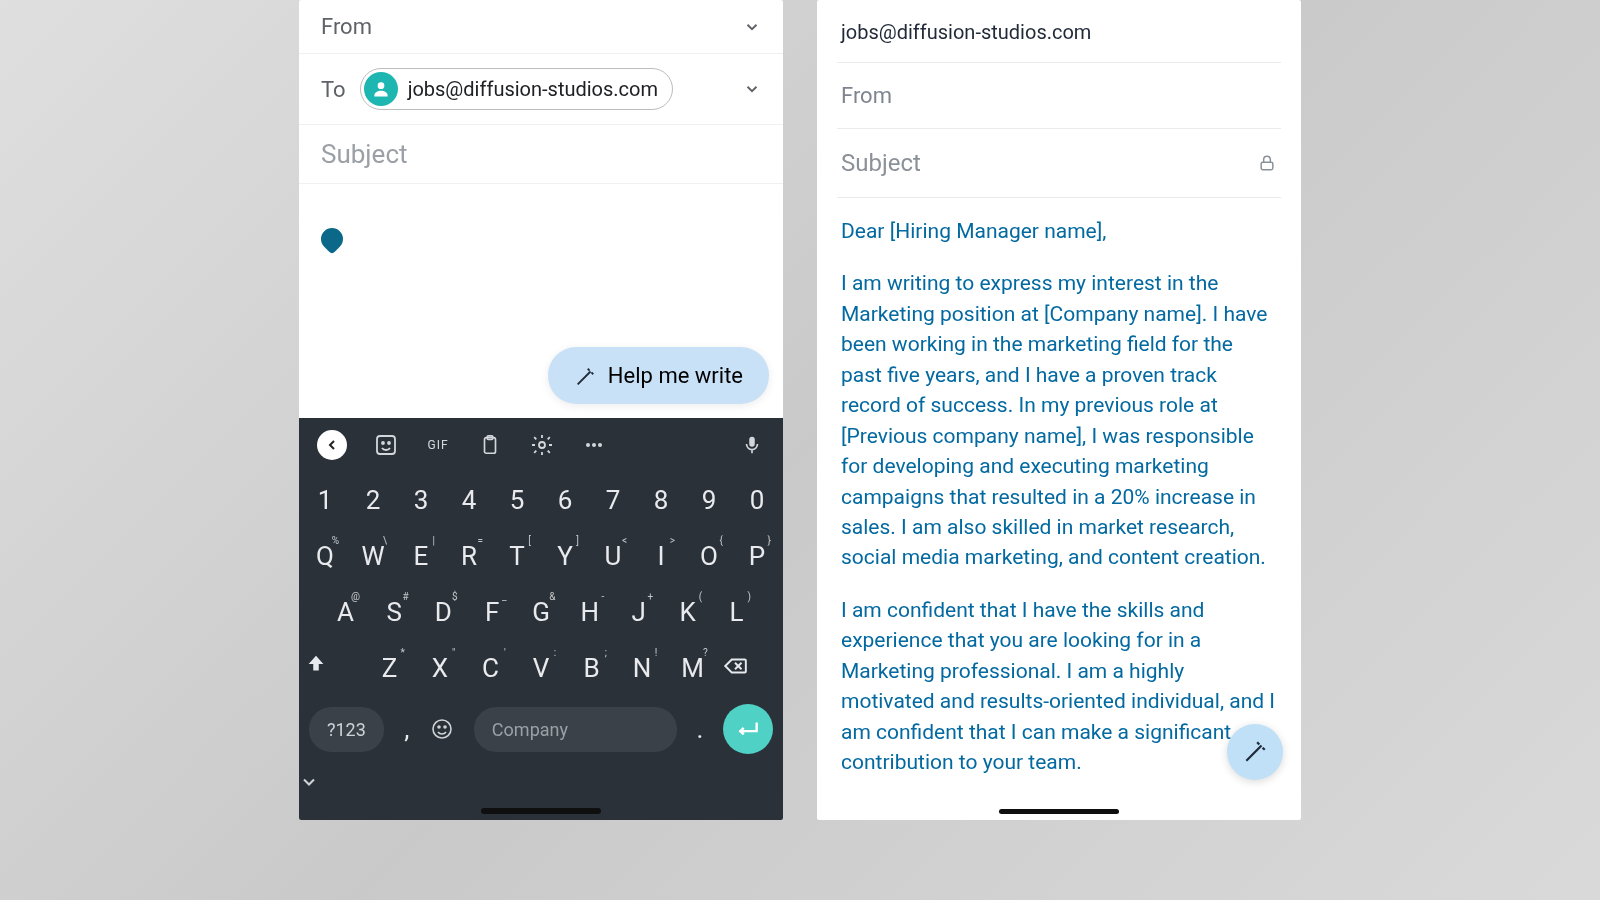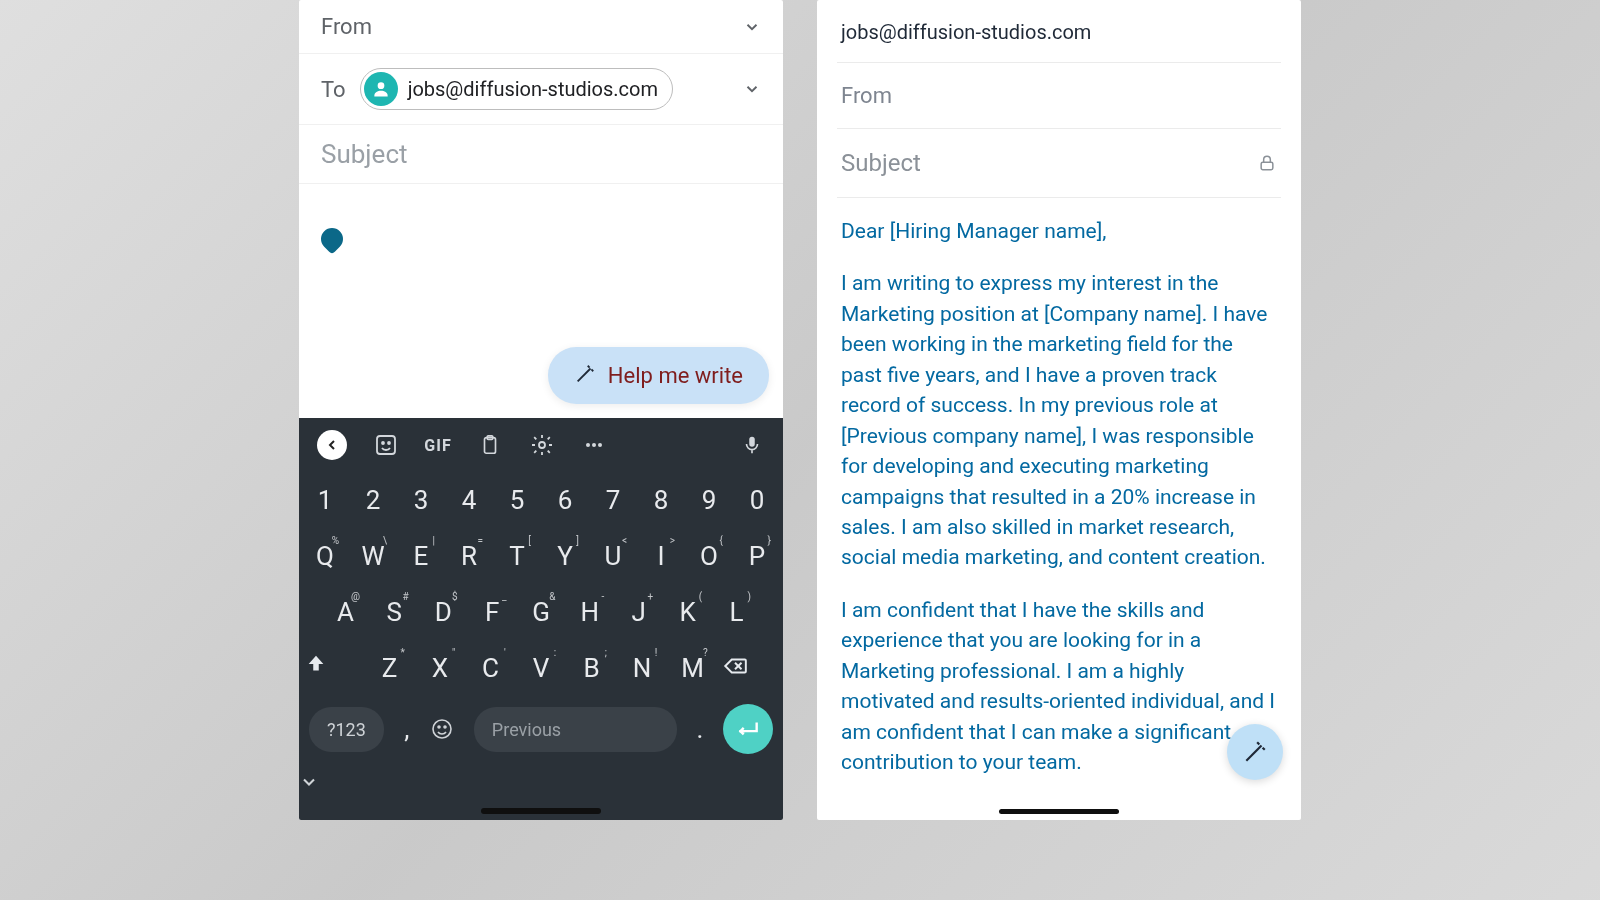--- a/index.html
+++ b/index.html
@@ -10,21 +10,21 @@
 .row{display:flex;align-items:center;padding:14px 22px;border-bottom:1px solid rgba(0,0,0,.06)}
 .field-label{font-size:22px;color:#5f6368}
 .placeholder{font-size:26px;color:#9aa0a6}
 .chev{margin-left:auto;color:#5f6368}
 .chip{display:inline-flex;align-items:center;border:1px solid #bdbdbd;border-radius:999px;padding:3px 14px 3px 3px;margin-left:14px;gap:10px}
 .avatar{width:34px;height:34px;border-radius:50%;background:#1eb6b1;display:flex;align-items:center;justify-content:center}
 .avatar svg{width:20px;height:20px;fill:#fff}
 .chip-text{font-size:20px;color:#202124}
 .body-area{flex:1;position:relative;padding:20px 22px}
 .cursor-dot{width:22px;height:22px;background:#0b6888;border-radius:50% 50% 50% 4px;transform:rotate(-45deg);margin-top:24px}
-.hmw{position:absolute;right:14px;bottom:14px;background:#c9e1f7;color:#7f1d1d;border-radius:28px;padding:16px 26px;font-size:22px;display:flex;align-items:flex-start;gap:12px;box-shadow:0 2px 8px rgba(0,0,0,.08)}
+.hmw{position:absolute;right:14px;bottom:14px;background:#c9e1f7;color:#000000;border-radius:28px;padding:16px 26px;font-size:22px;display:flex;align-items:flex-end;gap:12px;box-shadow:0 2px 8px rgba(0,0,0,.08)}
 .wand-small{width:22px;height:22px}
 .keyboard{background:#2a3138;color:#e6eaee;display:flex;flex-direction:column}
 .kbar{display:flex;align-items:center;padding:12px 18px;gap:26px}
 .kbar .circ{width:30px;height:30px;border-radius:50%;background:#fff;color:#222;display:flex;align-items:center;justify-content:center}
 .kbar .ic{width:26px;height:26px;opacity:.9;display:flex;align-items:center;justify-content:center}
 .kbar .mic{margin-left:auto}
 .krow{display:flex;justify-content:center;gap:8px;padding:3px 6px}
 .key{flex:1;text-align:center;font-size:26px;padding:10px 0;position:relative;color:#e8eaed;min-width:30px}
 .key sup{font-size:10px;position:absolute;top:4px;right:6px;opacity:.8}
 .key.shift,.key.back{flex:1.3}
@@ -101,21 +101,21 @@
             </svg>
           </span>
         <span class="ic">
             <svg width="24" height="24" viewBox="0 0 24 24" fill="none" stroke="#e6eaee" stroke-width="1.8">
               <rect x="3" y="3" width="18" height="18" rx="3"></rect>
               <circle cx="9" cy="10" r="1" fill="#e6eaee"></circle>
               <circle cx="15" cy="10" r="1" fill="#e6eaee"></circle>
               <path d="M8 15c1 1.5 2.5 2 4 2s3-.5 4-2"></path>
             </svg>
           </span>
-        <span class="ic" style="font-size:16px;font-weight:700;letter-spacing:1px">GIF</span>
+        <span class="ic" style="font-size:12px;font-weight:400;letter-spacing:1px">GIF</span>
         <span class="ic">
             <svg width="22" height="22" viewBox="0 0 24 24" fill="none" stroke="#e6eaee" stroke-width="1.8">
               <rect x="6" y="4" width="12" height="17" rx="2"></rect>
               <rect x="9" y="2" width="6" height="4" rx="1"></rect>
             </svg>
           </span>
         <span class="ic">
             <svg width="24" height="24" viewBox="0 0 24 24" fill="none" stroke="#e6eaee" stroke-width="1.8">
               <circle cx="12" cy="12" r="3"></circle>
               <path d="M12 2v3M12 19v3M4.2 4.2l2.1 2.1M17.7 17.7l2.1 2.1M2 12h3M19 12h3M4.2 19.8l2.1-2.1M17.7 6.3l2.1-2.1"></path>
@@ -195,21 +195,21 @@
         <div class="pill">?123</div>
         <div class="key" style="flex:0 0 30px">,</div>
         <div class="key" style="flex:0 0 36px">
             <svg width="24" height="24" viewBox="0 0 24 24" fill="none" stroke="#cfd3d7" stroke-width="1.6">
               <circle cx="12" cy="12" r="9"></circle>
               <circle cx="9" cy="10" r="1" fill="#cfd3d7"></circle>
               <circle cx="15" cy="10" r="1" fill="#cfd3d7"></circle>
               <path d="M8 15c1 1.5 2.5 2 4 2s3-.5 4-2"></path>
             </svg>
           </div>
-        <div class="pill lang">Previous</div>
+        <div class="pill lang">Company</div>
         <div class="key" style="flex:0 0 30px">.</div>
         <div class="enter">
             <svg width="26" height="26" viewBox="0 0 24 24" fill="none" stroke="#fff" stroke-width="2.2">
               <polyline points="9 14 4 14 4 14"></polyline>
               <path d="M20 6v8H5"></path>
               <polyline points="8 11 5 14 8 17"></polyline>
             </svg>
           </div>
       </div>
       <div class="collapse">

